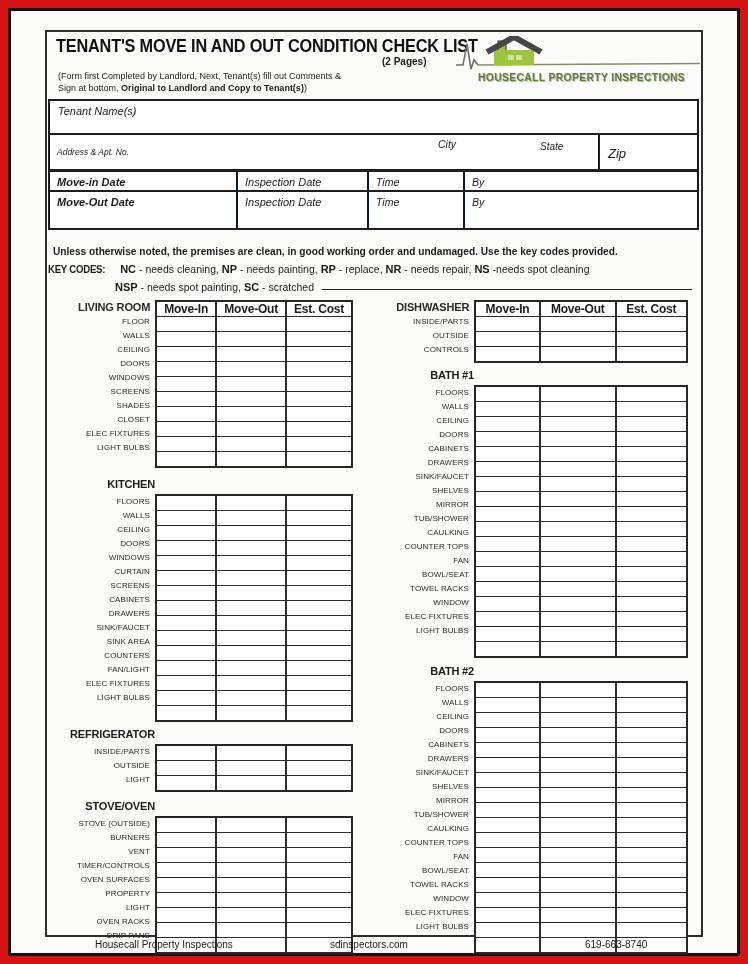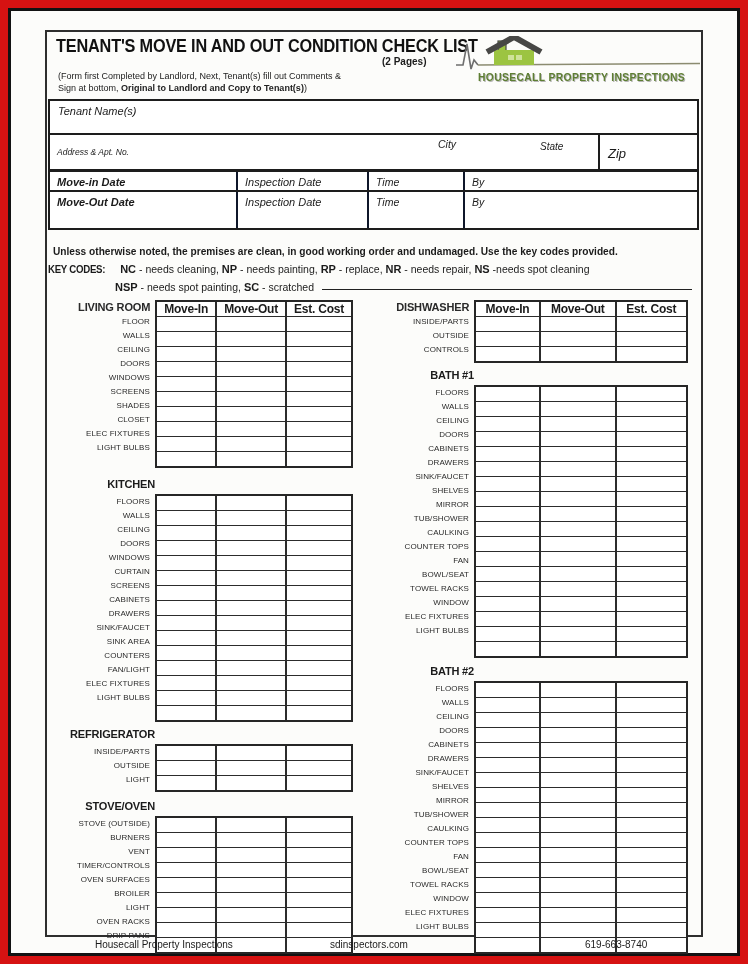--- a/index.html
+++ b/index.html
@@ -401,21 +401,21 @@
       </div>
     <div class="section s-stove-oven">
         <div class="sec-title">STOVE/OVEN</div>
         <div class="sec-body">
           <div class="labels">
             <div class="lbl">STOVE (OUTSIDE)</div>
             <div class="lbl">BURNERS</div>
             <div class="lbl">VENT</div>
             <div class="lbl">TIMER/CONTROLS</div>
             <div class="lbl">OVEN SURFACES</div>
-            <div class="lbl">BROILER</div>
+            <div class="lbl">PROPERTY</div>
             <div class="lbl">LIGHT</div>
             <div class="lbl">OVEN RACKS</div>
             <div class="lbl">DRIP PANS</div>
           </div>
           <div class="cells-box">
             <div class="crow">
               <div class="ccell w1"></div>
               <div class="ccell w2"></div>
               <div class="ccell w3"></div>
             </div>

